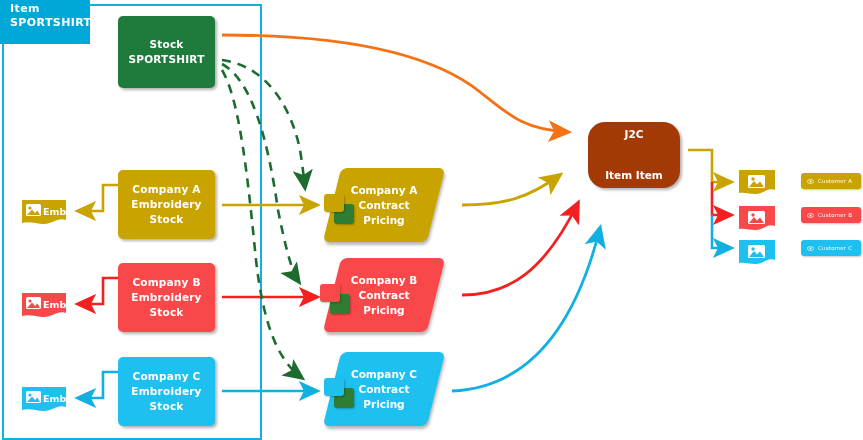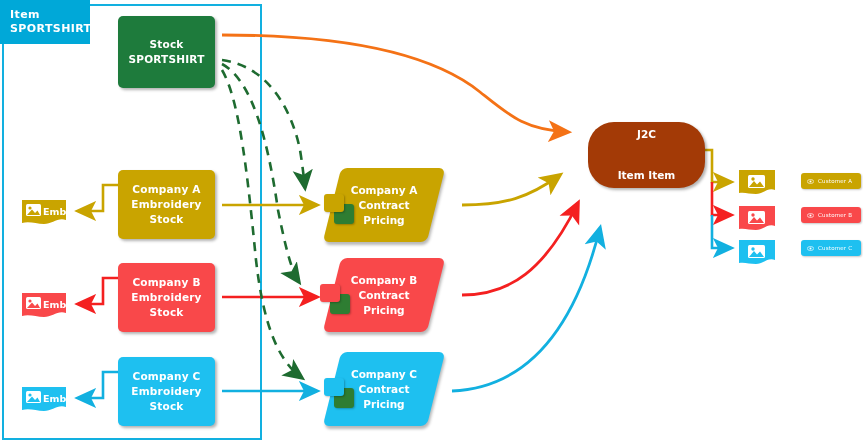--- a/index.html
+++ b/index.html
@@ -13,21 +13,21 @@
   .node{position:absolute;box-sizing:border-box;z-index:2;}
 
   
   .frame{
     position:absolute;left:2px;top:4px;width:256px;height:432px;
     border:2px solid #12B0E0;background:transparent;z-index:0;
   }
   .frame-tab{
     position:absolute;left:0px;top:0px;width:90px;height:44px;
     background:#00A8D8;color:#ffffff;z-index:3;
-    padding:8px 0 0 10px;box-sizing:border-box;
+    padding:2px 0 0 10px;box-sizing:border-box;
     font-size:11px;font-weight:bold;line-height:14px;
     letter-spacing:.4px;
   }
 
   .box{
     border-radius:5px;color:#fff;font-weight:bold;
     display:flex;align-items:center;justify-content:center;text-align:center;
     font-size:10.5px;line-height:15px;letter-spacing:.2px;
     box-shadow:2px 2px 3px rgba(0,0,0,.30);
     padding:2px 22px;box-sizing:border-box;
@@ -67,21 +67,21 @@
   .badge .sq.front{left:0px;top:0px;width:20px;height:18px;}
   .ba{left:324px;top:194px;}
   .bb{left:320px;top:284px;}
   .bc{left:324px;top:378px;}
   .ba .sq.front{background:#C9A400;}
   .bb .sq.front{background:#F9484A;}
   .bc .sq.front{background:#1EC0F0;}
 
   
   .j2c{
-    left:588px;top:122px;width:117px;height:66px;border-radius:26px;
+    left:588px;top:122px;width:92px;height:66px;border-radius:17px;
     background:#A33A06;color:#fff;font-weight:bold;font-size:10.5px;
     line-height:15px;display:flex;flex-direction:column;
     align-items:center;justify-content:center;text-align:center;
     box-shadow:2px 2px 3px rgba(0,0,0,.30);
     gap:26px;
   }
 
   
   .emb-icon{width:48px;height:34px;}
   .ea{left:20px;top:196px;}

